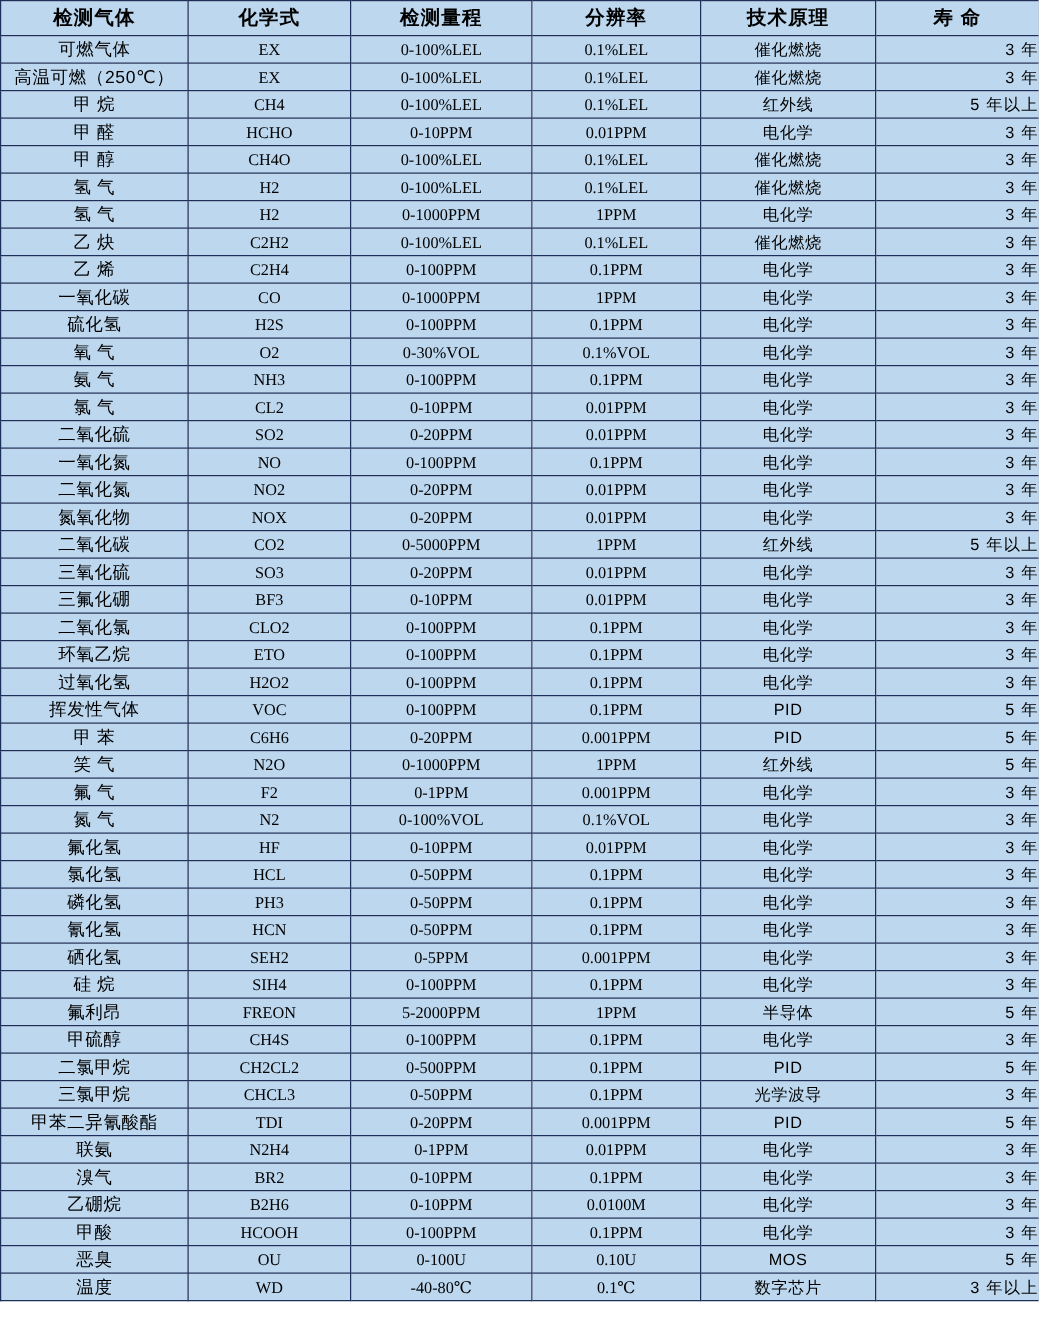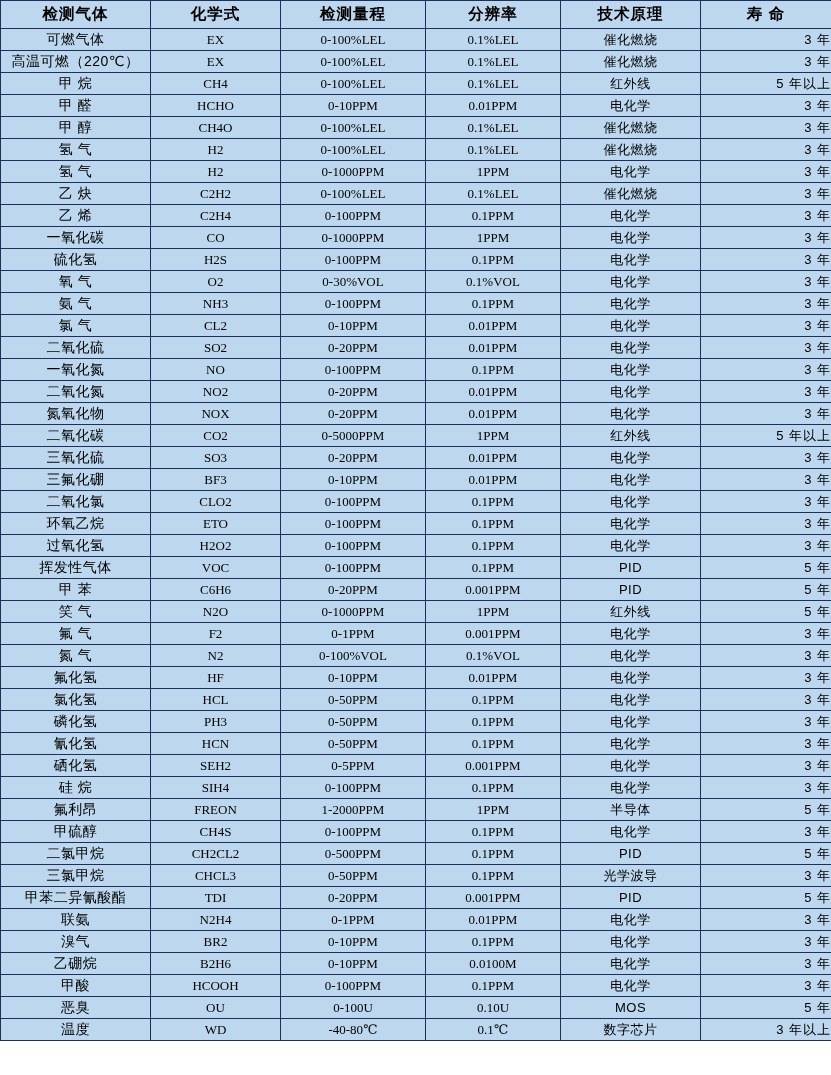--- a/index.html
+++ b/index.html
@@ -95,21 +95,21 @@
     <tbody id="table-body">
         <tr>
           <td class="name">可燃气体</td>
           <td class="formula">EX</td>
           <td class="range">0-100%LEL</td>
           <td class="resolution">0.1%LEL</td>
           <td class="principle">催化燃烧</td>
           <td class="life">3 年</td>
         </tr>
         <tr>
-          <td class="name">高温可燃（220℃）</td>
+          <td class="name">高温可燃（250℃）</td>
           <td class="formula">EX</td>
           <td class="range">0-100%LEL</td>
           <td class="resolution">0.1%LEL</td>
           <td class="principle">催化燃烧</td>
           <td class="life">3 年</td>
         </tr>
         <tr>
           <td class="name">甲 烷</td>
           <td class="formula">CH4</td>
           <td class="range">0-100%LEL</td>
@@ -369,21 +369,21 @@
           <td class="name">硅 烷</td>
           <td class="formula">SIH4</td>
           <td class="range">0-100PPM</td>
           <td class="resolution">0.1PPM</td>
           <td class="principle">电化学</td>
           <td class="life">3 年</td>
         </tr>
         <tr>
           <td class="name">氟利昂</td>
           <td class="formula">FREON</td>
-          <td class="range">1-2000PPM</td>
+          <td class="range">5-2000PPM</td>
           <td class="resolution">1PPM</td>
           <td class="principle">半导体</td>
           <td class="life">5 年</td>
         </tr>
         <tr>
           <td class="name">甲硫醇</td>
           <td class="formula">CH4S</td>
           <td class="range">0-100PPM</td>
           <td class="resolution">0.1PPM</td>
           <td class="principle">电化学</td>

